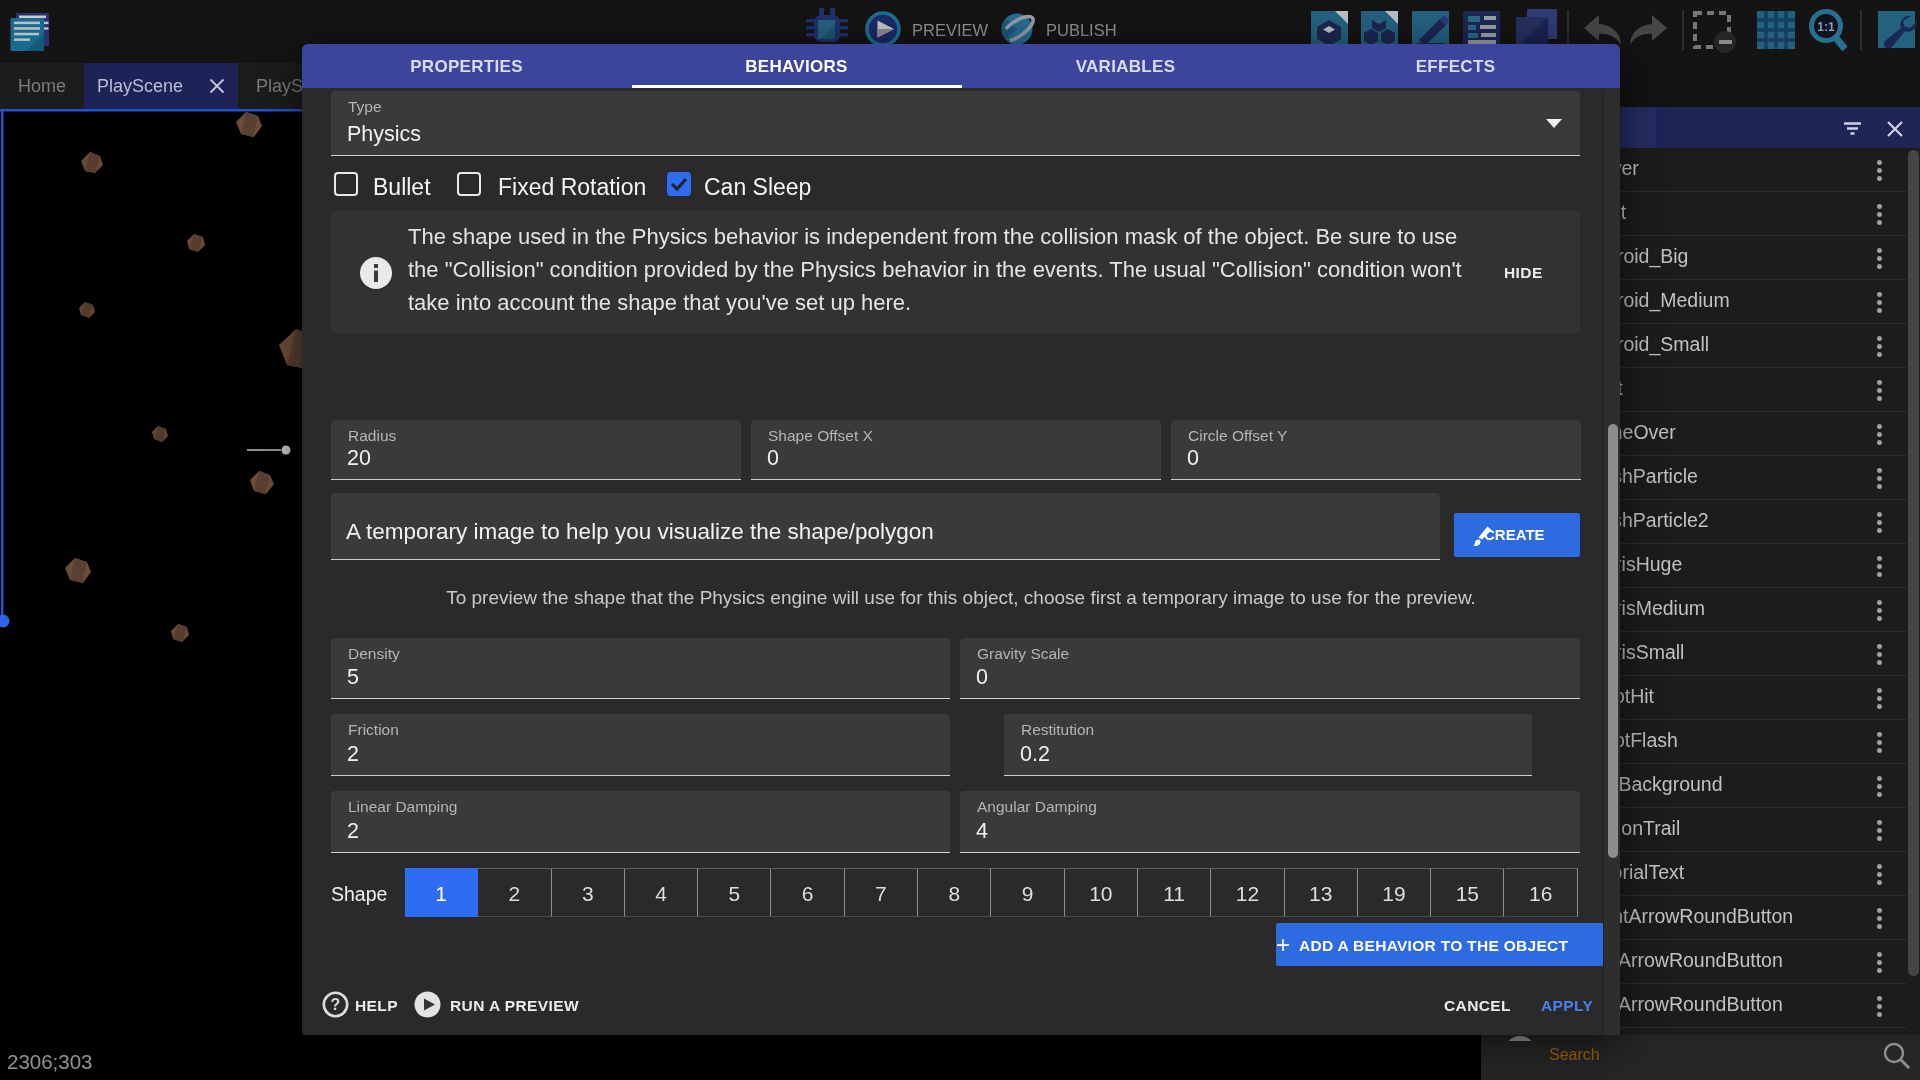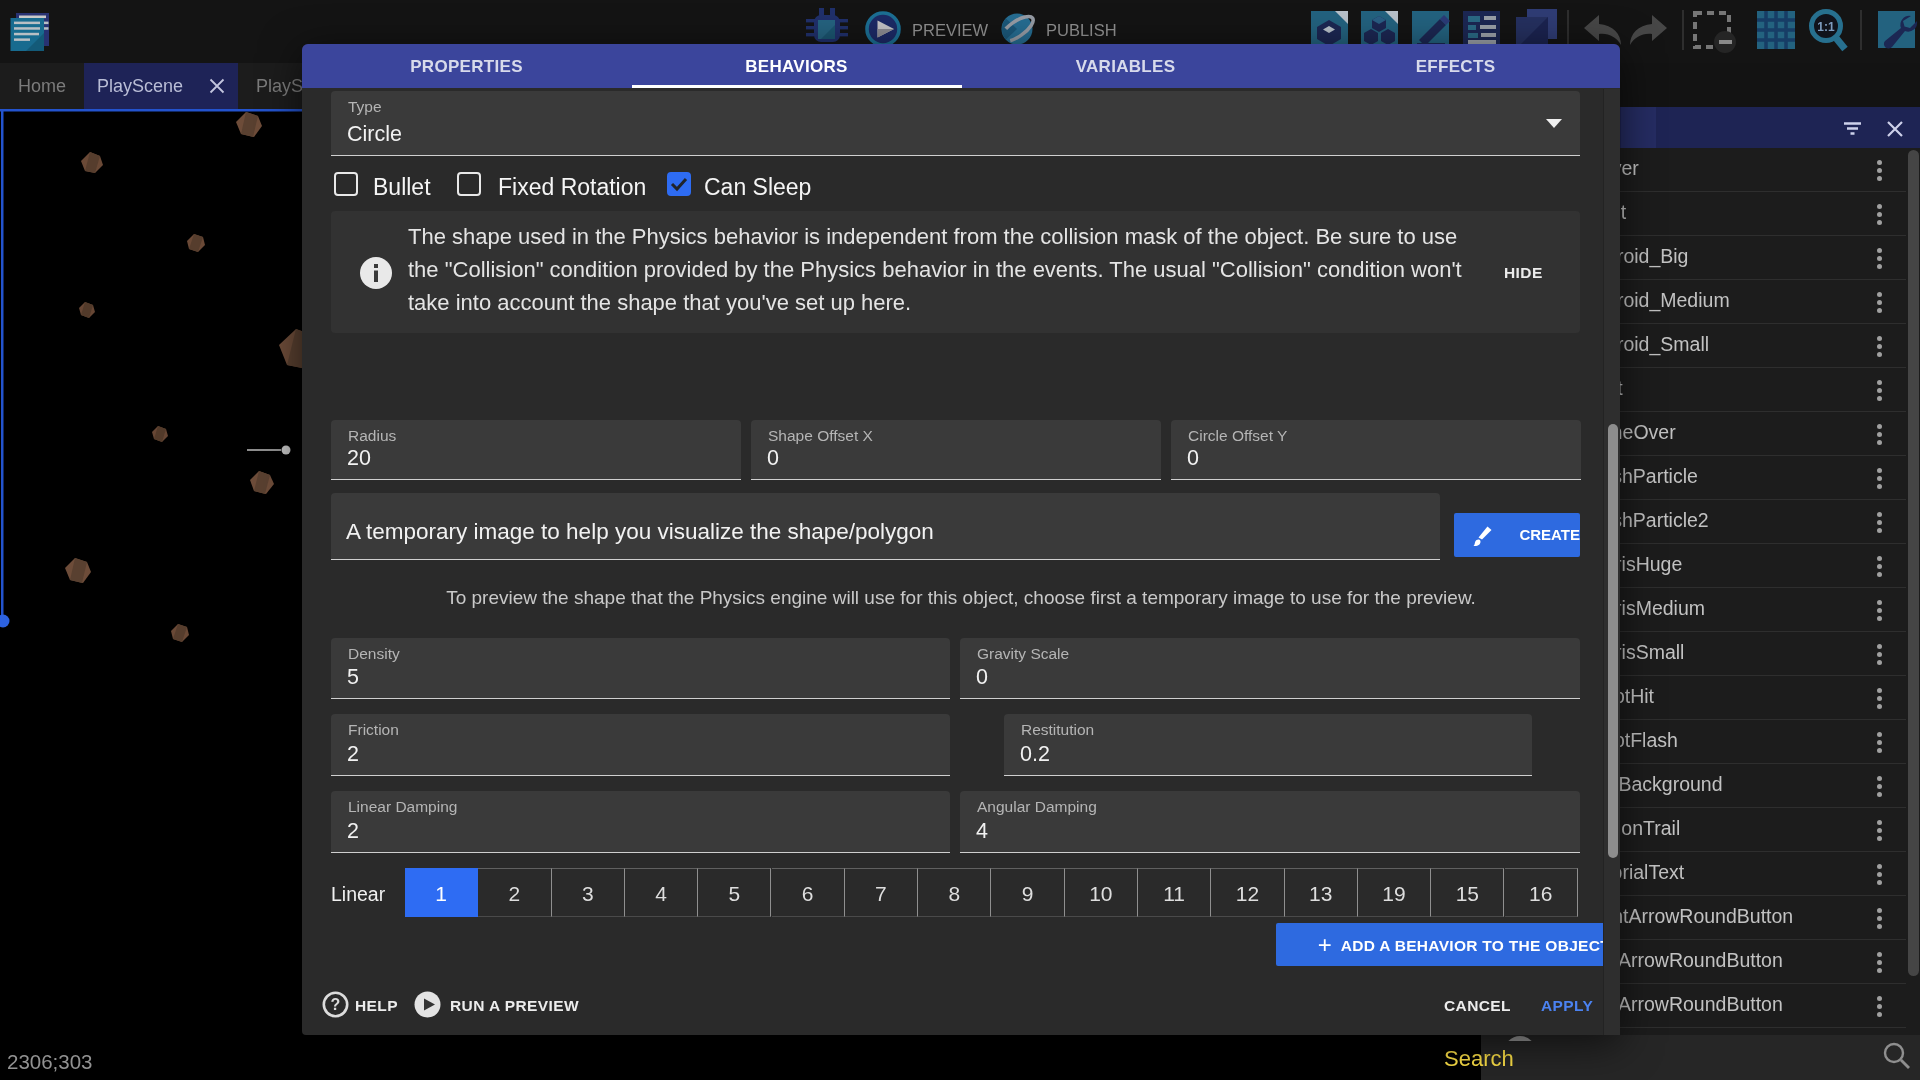--- a/index.html
+++ b/index.html
@@ -31,21 +31,21 @@
 .dtab.on { color:#fff; }
 #dunder { position:absolute; left:330px; top:41px; width:330px; height:3px; background:#fff; }
 .field { position:absolute; background:#3a3a3a; border-bottom:1px solid #cfcfcf; border-radius:4px 4px 0 0; }
 .flabel { position:absolute; left:17px; top:7px; font-size:15.5px; color:#b5b5b5; }
 .fval { position:absolute; left:16px; bottom:8px; font-size:21.5px; color:#f2f2f2; }
 .caret { position:absolute; right:18px; top:50%; margin-top:-4px; width:0; height:0; border-left:8px solid transparent; border-right:8px solid transparent; border-top:9px solid #efefef; }
 .cb { position:absolute; width:24px; height:24px; border:2.5px solid #e8e8e8; border-radius:4px; }
 .cbl { position:absolute; font-size:23px; color:#f5f5f5; }
 #infobox { position:absolute; left:29px; top:167px; width:1249px; height:122px; background:#323232; border-radius:4px; }
 .itxt { position:absolute; left:77px; font-size:22px; color:#e4e4e4; white-space:nowrap; }
-.btn { position:absolute; background:#2e6ae0; border-radius:2px; color:#fff; font-weight:bold; text-align:right; }
+.btn { position:absolute; background:#2e6ae0; border-radius:2px; color:#fff; font-weight:bold; text-align:left; }
 .lcell { position:absolute; top:0; height:49px; border-top:1px solid #606060; border-right:1px solid #8f8f8f; border-bottom:1px solid #4a4a4a; line-height:49px; text-align:center; font-size:21px; color:#dedede; }
 #dscroll { position:absolute; left:1306px; top:380px; width:10px; height:434px; background:#8d8d8d; border-radius:5px; }
 .actiontxt { position:absolute; font-size:15.5px; font-weight:bold; letter-spacing:.4px; color:#ececec; }
 </style>
 </head>
 <body>
 <div id="stage">
 
   <div class="abs" id="toolbar"></div>
   <div class="abs tbtxt" style="left:912px; top:21px;">PREVIEW</div>
@@ -393,38 +393,38 @@
           <i style="top:16px"></i>
         </div>
       </div>
     </div>
 
   <div class="abs" id="searchbar"></div>
   <svg class="abs" style="left:1504px; top:1035px;" width="40" height="10">
       <circle cx="16" cy="17" r="16" fill="#9a9a9a"></circle>
     </svg>
   <div class="abs" style="left:1481px; top:1041px; width:439px; height:39px; background:#262626;"></div>
-  <div class="abs" style="left:1444px; top:1046px; font-size:22px; color:#fde047;">Search</div>
+  <div class="abs" style="left:1549px; top:1046px; font-size:16px; color:#a16207;">Search</div>
   <svg class="abs" style="left:1880px; top:1040px;" width="34" height="34">
     <circle cx="14" cy="13" r="9" fill="none" stroke="#8f8f8f" stroke-width="2.4"></circle>
     <path d="M21,20 L29,28" stroke="#8f8f8f" stroke-width="2.8"></path>
   </svg>
 
   <div class="abs" id="dialog">
     <div id="dtabs">
       <div class="dtab" style="left:0;">PROPERTIES</div>
       <div class="dtab on" style="left:330px;">BEHAVIORS</div>
       <div class="dtab" style="left:989px;">EFFECTS</div>
       <div class="dtab" style="left:659px;">VARIABLES</div>
       <div id="dunder"></div>
     </div>
 
     <div class="field" style="left:29px; top:47px; width:1249px; height:65px;">
       <div class="flabel">Type</div>
-      <div class="fval">Circle</div>
+      <div class="fval">Physics</div>
       <div class="caret"></div>
     </div>
 
     <div class="cb" style="left:32px; top:128px;"></div>
     <div class="cbl" style="left:71px; top:130px;">Bullet</div>
     <div class="cb" style="left:155px; top:128px;"></div>
     <div class="cbl" style="left:196px; top:130px;">Fixed Rotation</div>
     <div class="cb" style="left:365px; top:128px; border-color:#2e6cf3; background:#2e6cf3;"></div>
     <svg class="abs" style="left:365px; top:128px;" width="24" height="24">
         <path d="M5,12 L10,17 L19,7" stroke="#20242c" stroke-width="3" fill="none"></path>
@@ -487,21 +487,21 @@
     </div>
     <div class="field" style="left:29px; top:747px; width:619px; height:62px;">
       <div class="flabel">Linear Damping</div>
         <div class="fval">2</div>
     </div>
     <div class="field" style="left:658px; top:747px; width:620px; height:62px;">
       <div class="flabel">Angular Damping</div>
         <div class="fval">4</div>
     </div>
 
-    <div class="abs" style="left:29px; top:839px; font-size:19.5px; color:#f0f0f0;">Linear</div>
+    <div class="abs" style="left:29px; top:839px; font-size:19.5px; color:#f0f0f0;">Shape</div>
     <div id="layers">
         <div class="lcell" style="left:103px; top:824px; width:73.3px; background:#2e6cf3; color:#fff; border-color:#2e6cf3;">1</div>
         <div class="lcell" style="left:176.3px; top:824px; width:73.3px; ">2</div>
         <div class="lcell" style="left:249.6px; top:824px; width:73.3px; ">3</div>
         <div class="lcell" style="left:322.9px; top:824px; width:73.3px; ">4</div>
         <div class="lcell" style="left:396.2px; top:824px; width:73.3px; ">5</div>
         <div class="lcell" style="left:469.5px; top:824px; width:73.3px; ">6</div>
         <div class="lcell" style="left:542.8px; top:824px; width:73.3px; ">7</div>
         <div class="lcell" style="left:616.1px; top:824px; width:73.3px; ">8</div>
         <div class="lcell" style="left:689.4px; top:824px; width:73.3px; ">9</div>

